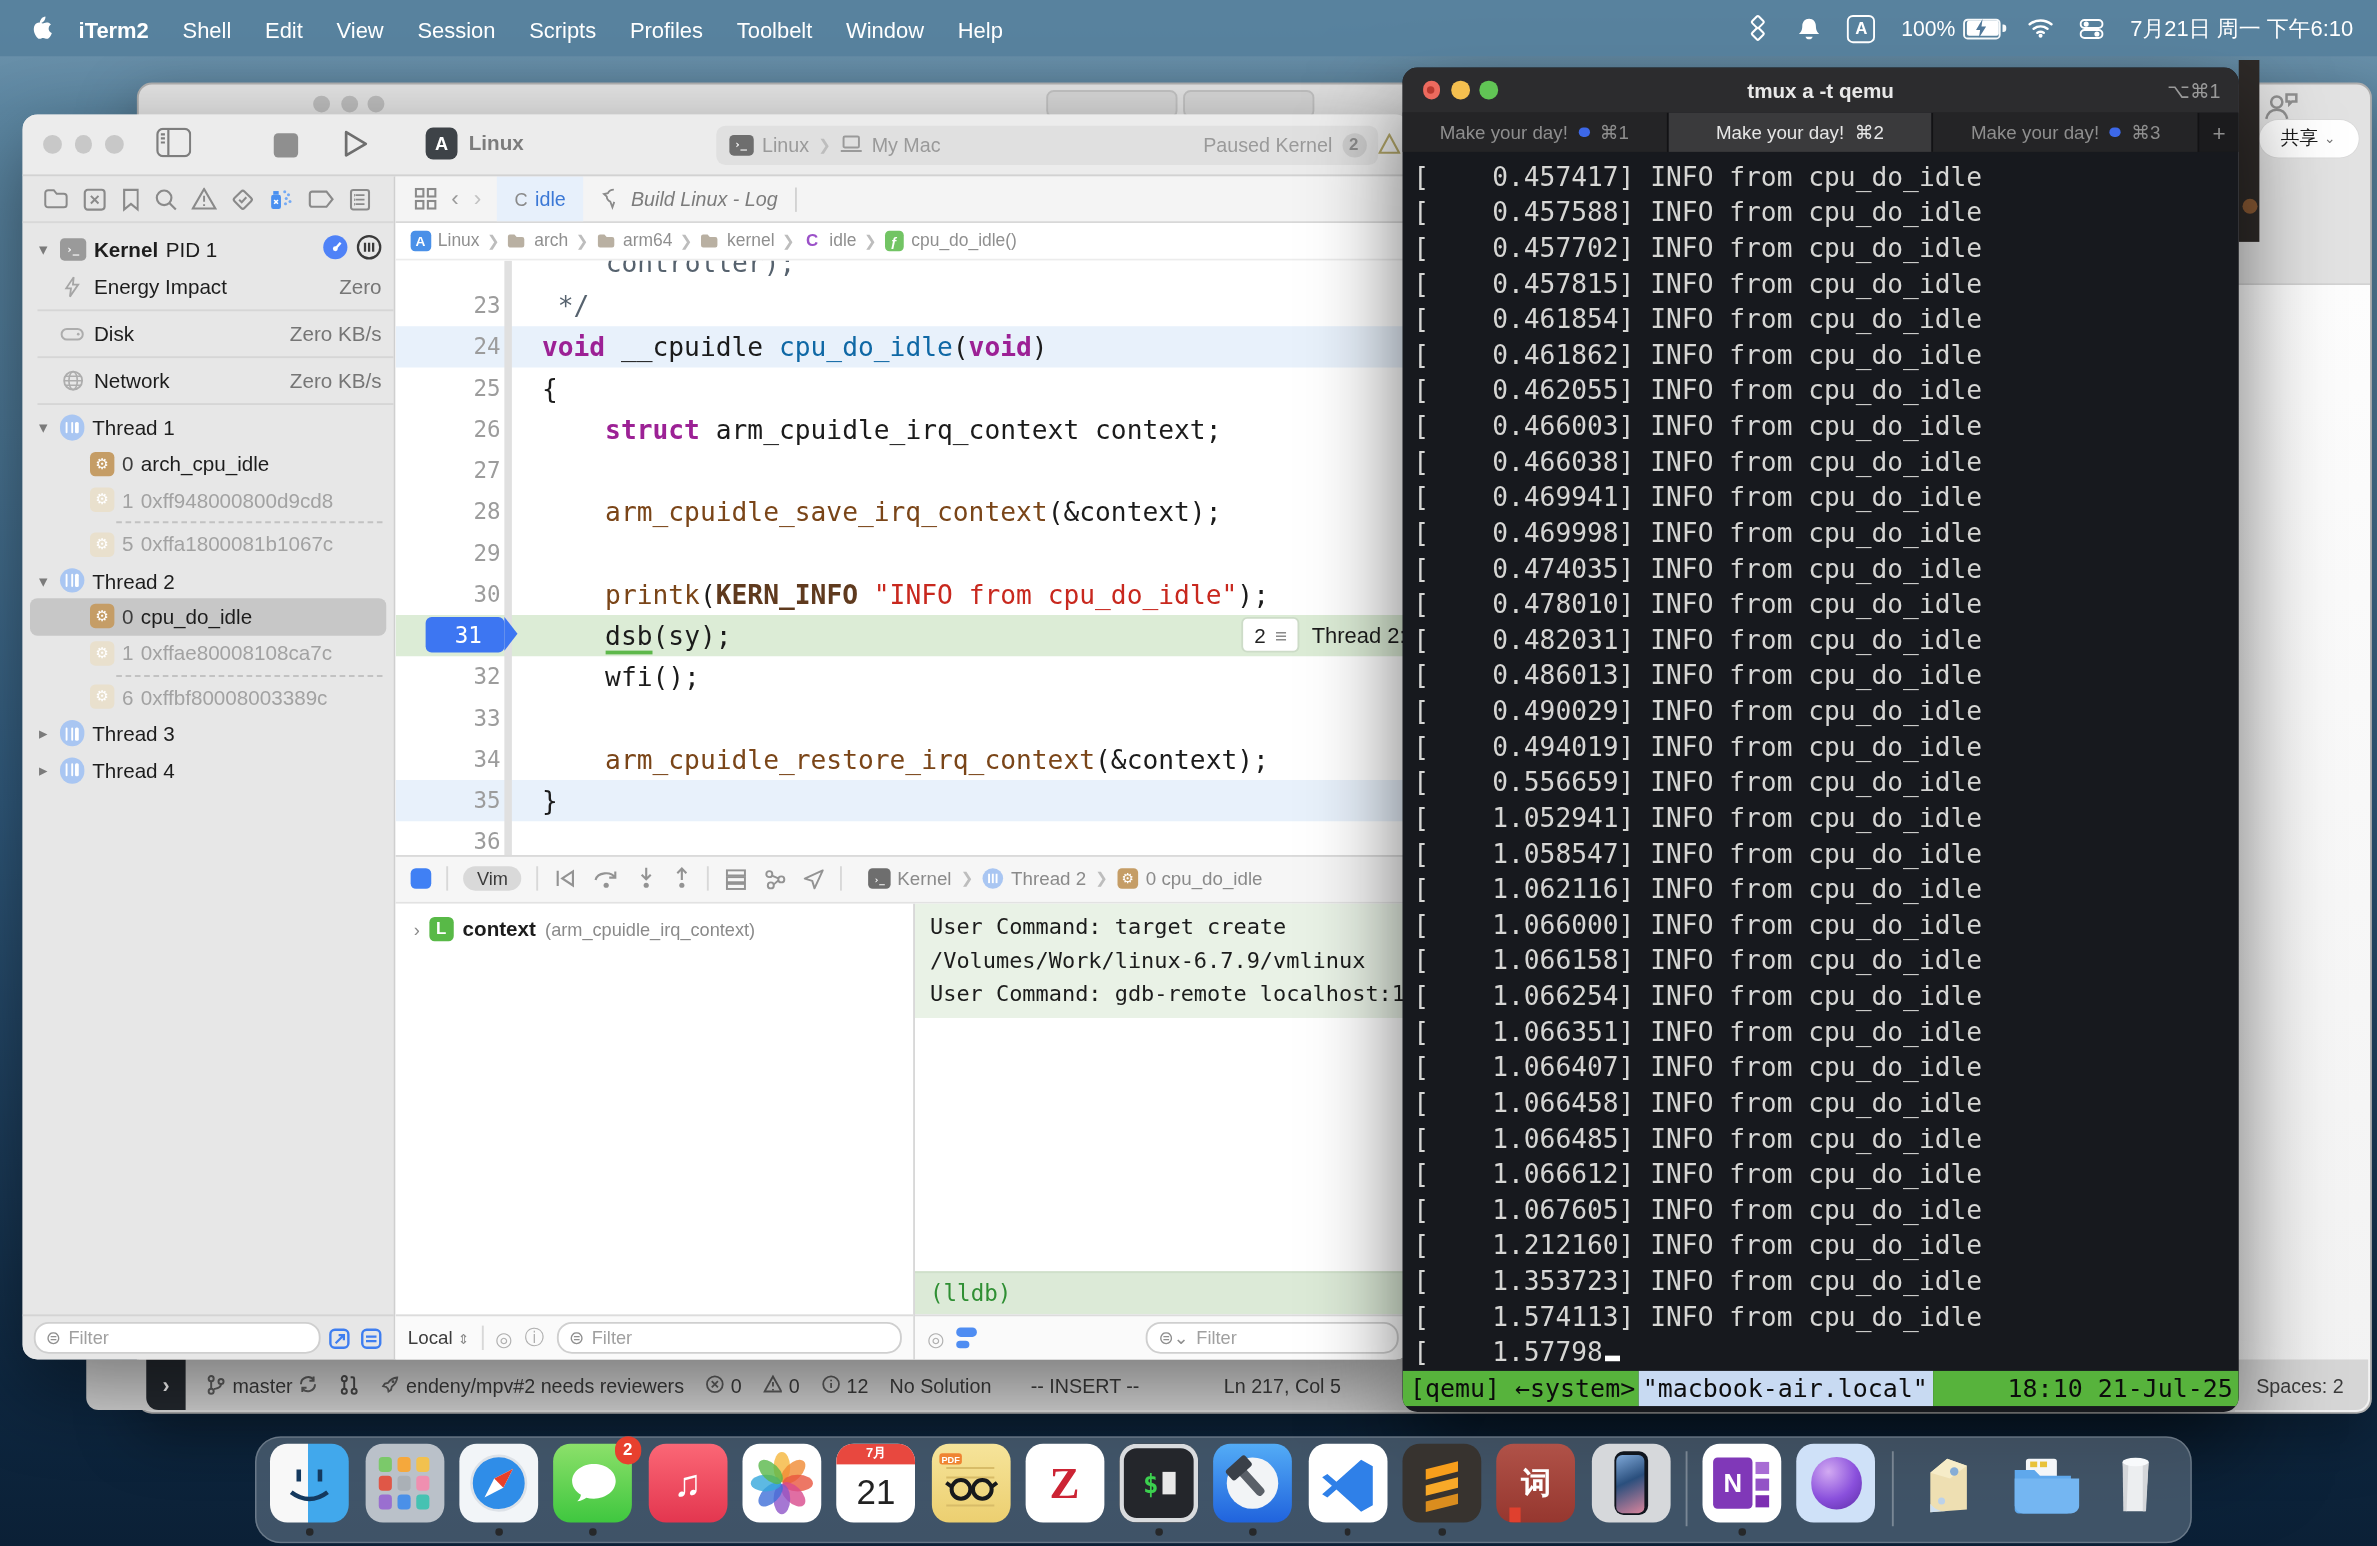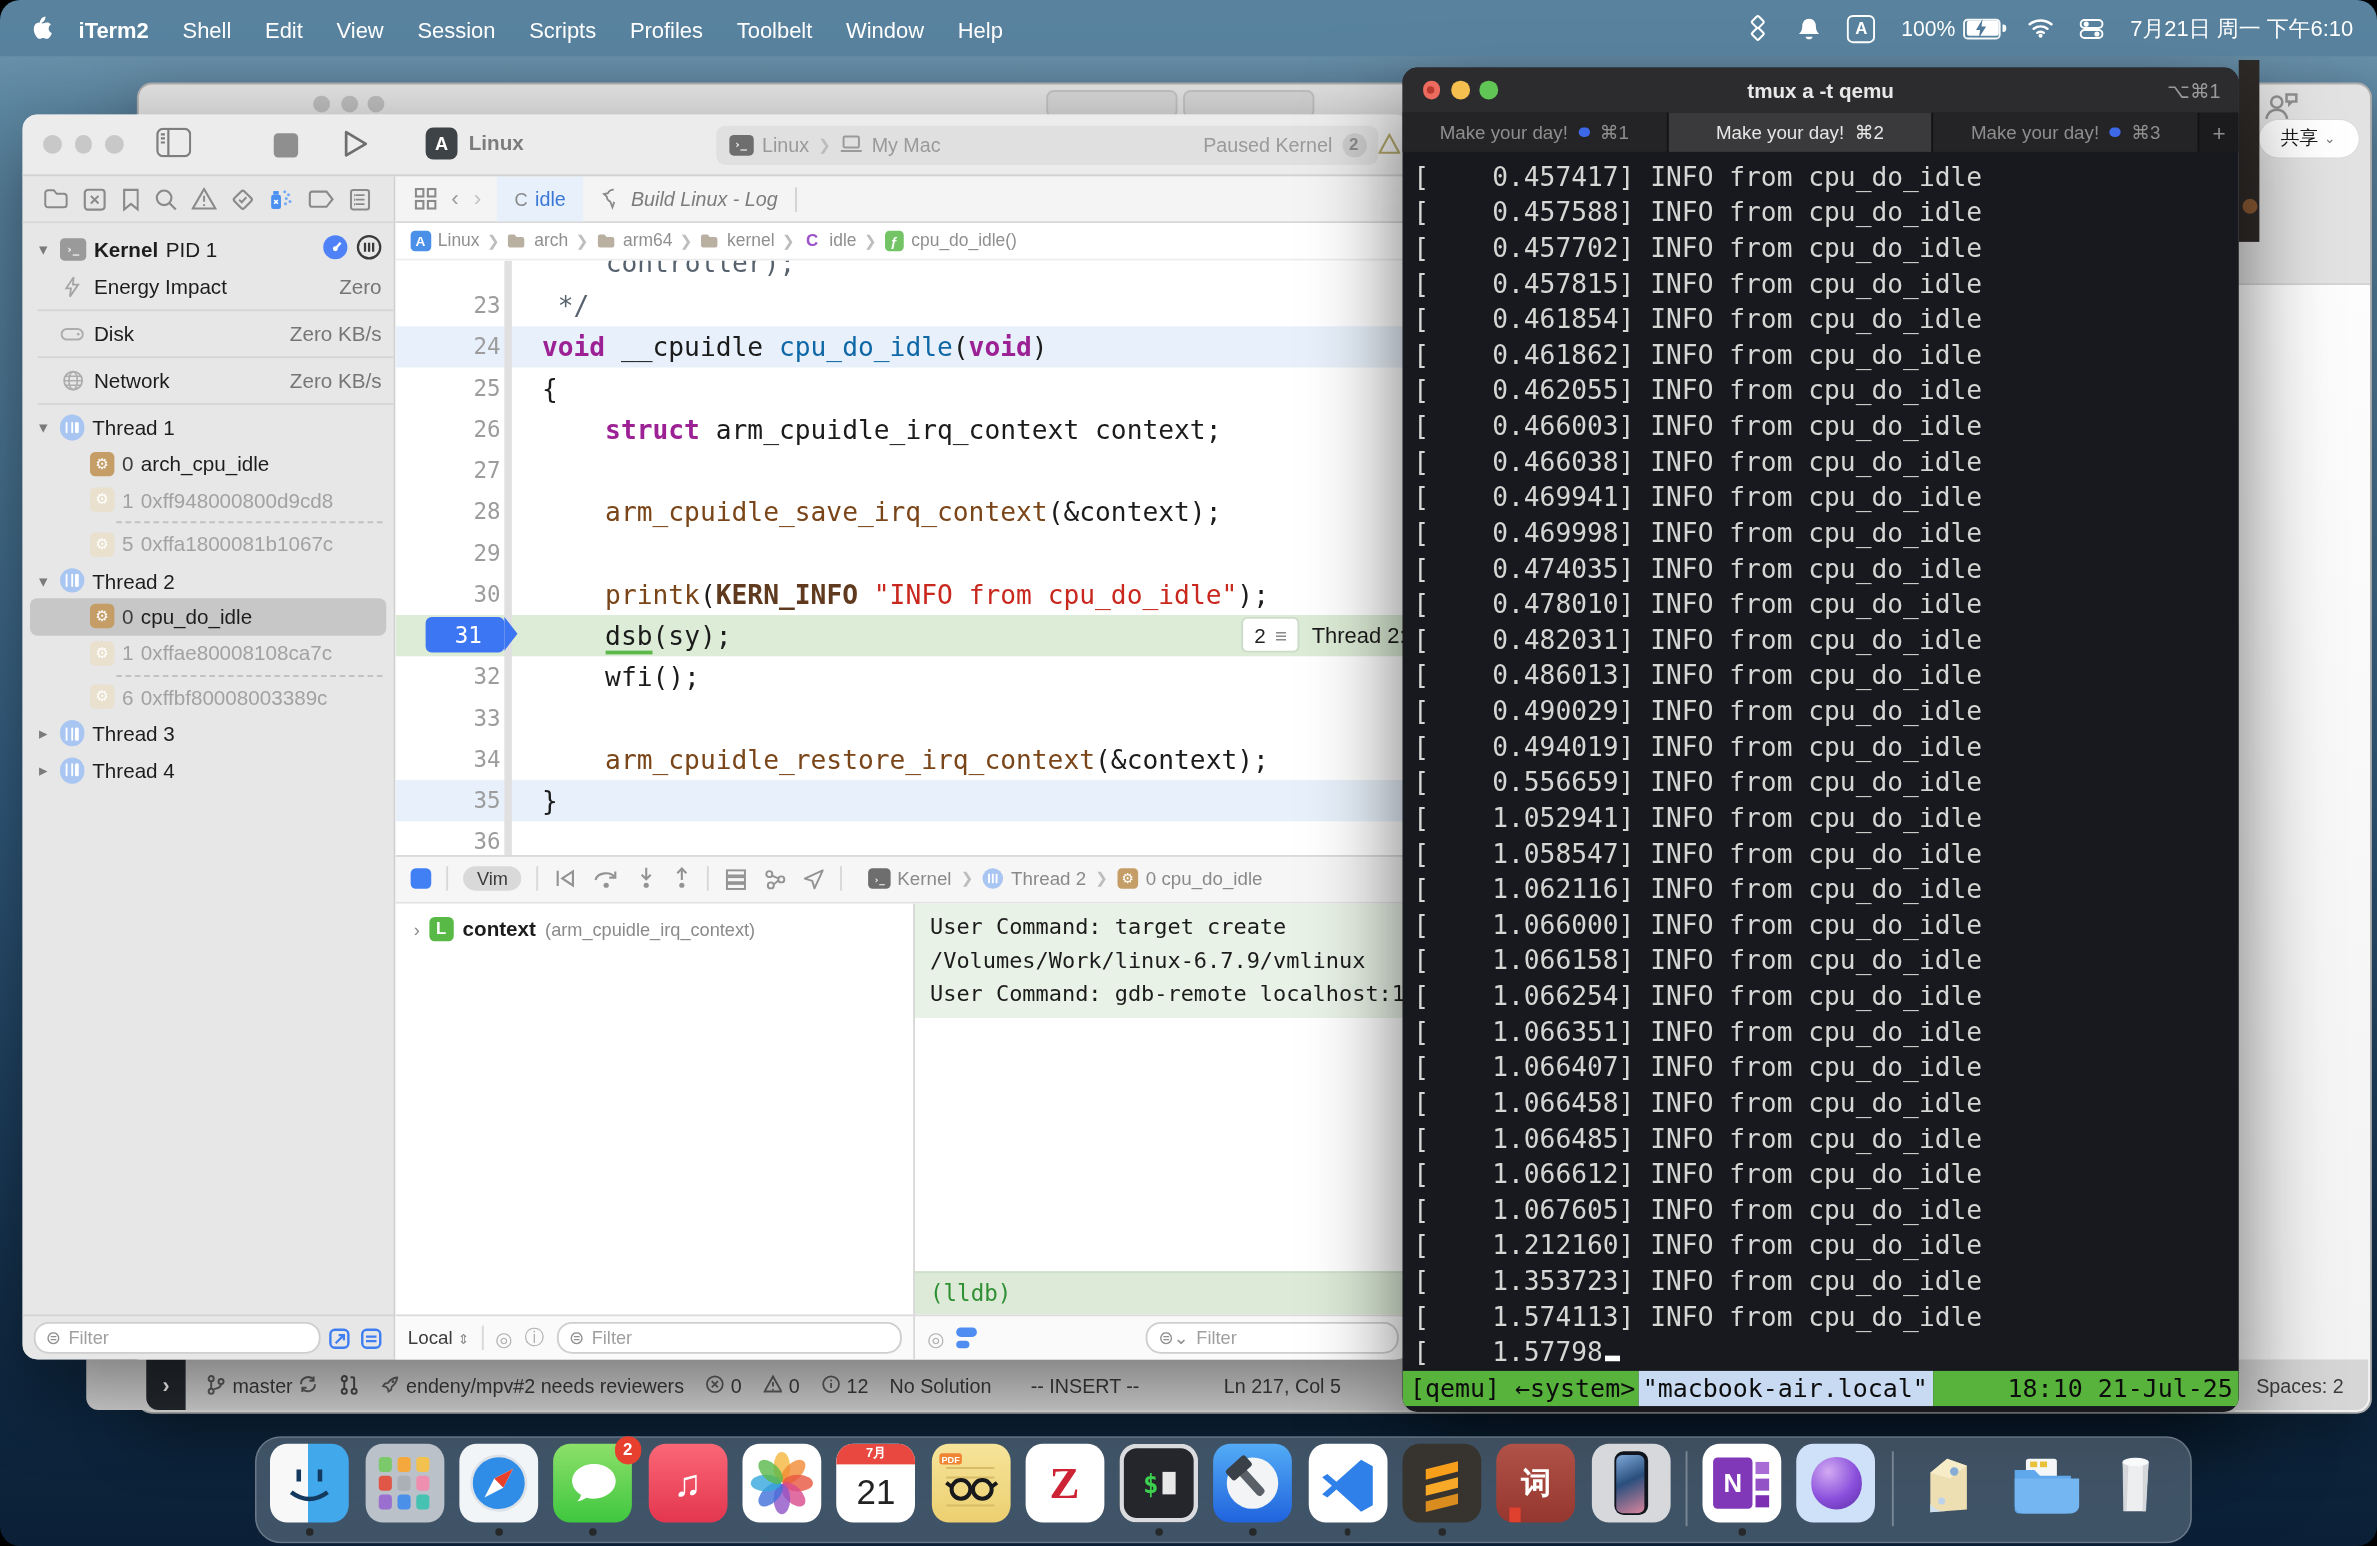--- a/index.html
+++ b/index.html
@@ -1,20 +1,20 @@
 <!DOCTYPE html>
 <html style="font-size:13px"><head>
 <meta charset="utf-8">
 <style>
   :root{
     --ui:"Liberation Sans","DejaVu Sans",sans-serif;
     --mono:"DejaVu Sans Mono",monospace;
   }
   html,body{margin:0;padding:0;background:#000;}
-  #stage{width:2377px;height:1546px;overflow:hidden;position:relative;border-radius:20px;}
+  #stage{width:2377px;height:1546px;overflow:hidden;position:relative;}
   #screen{
     width:1268px;height:825px;position:relative;overflow:hidden;
     transform:scale(1.875);transform-origin:0 0;
     font-family:var(--ui);
     background:linear-gradient(180deg,#7498b0 0%,#5d87a2 7%,#4b7694 28%,#315b7e 52%,#1b3b59 75%,#0e2740 90%,#0b2036 100%);
   }
   
   #menubar{position:absolute;left:0;top:0;width:100%;height:30px;background:rgba(86,128,156,.92);
     display:flex;align-items:center;color:#fff;font-size:11.7px;z-index:50;}
   #menu-items{display:flex;align-items:center;}

